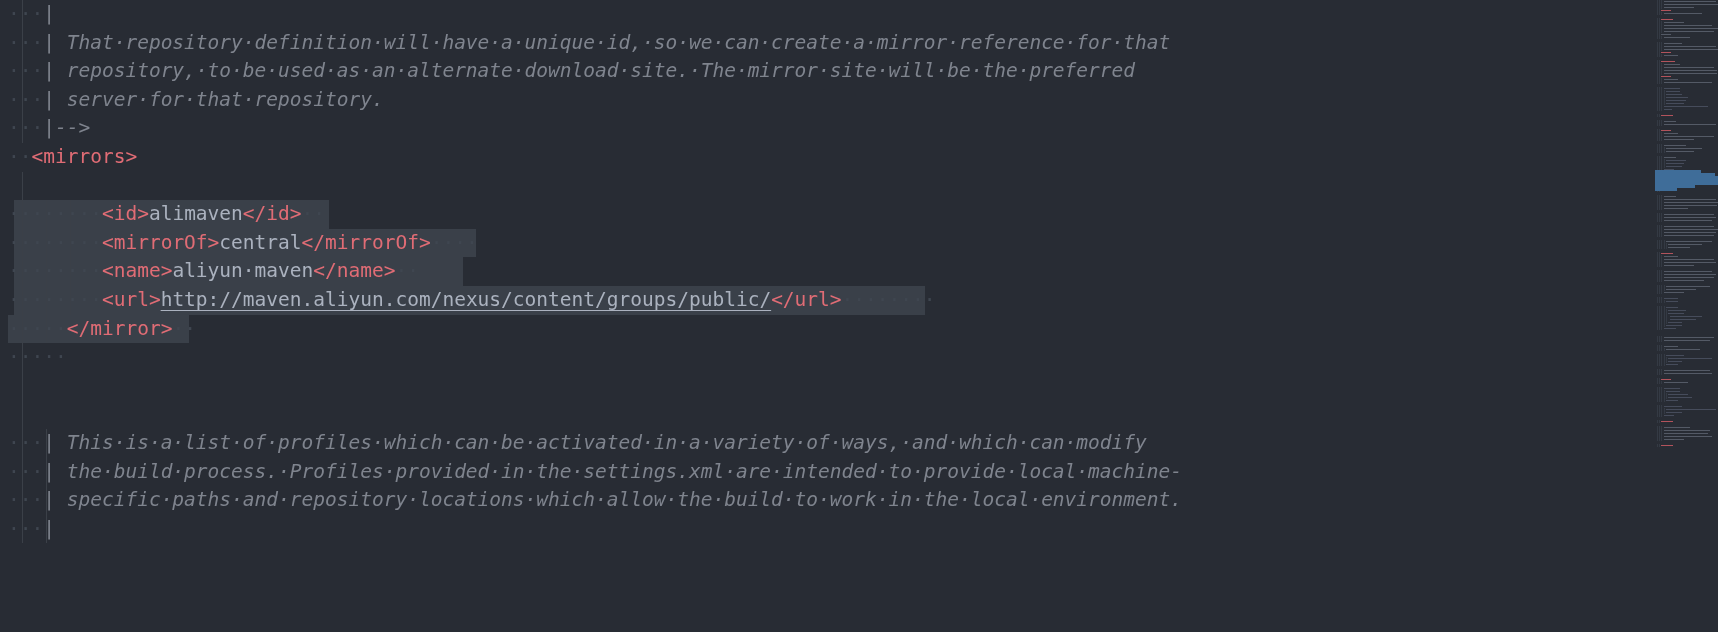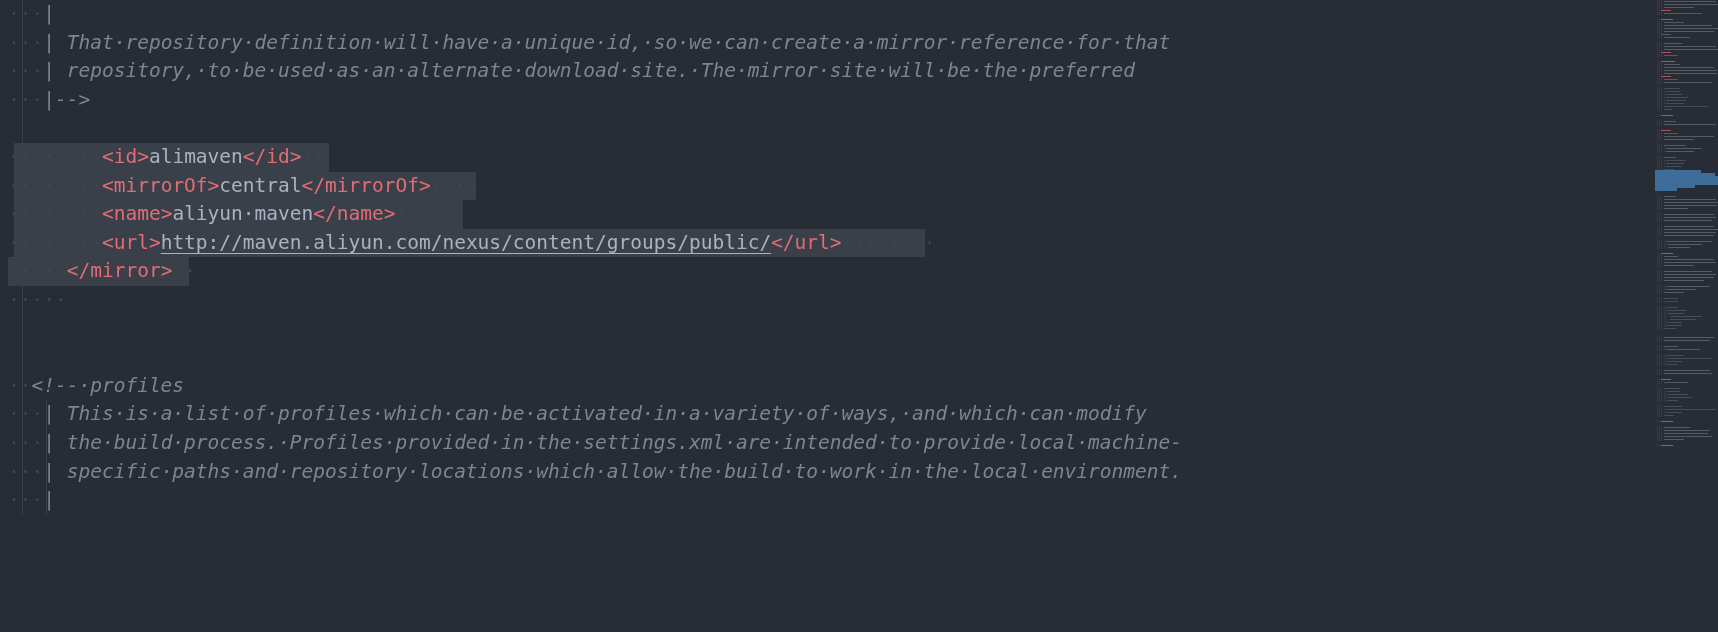--- a/index.html
+++ b/index.html
@@ -113,31 +113,32 @@
 </style>
 </head>
 <body>
 
 <div id="editor-root">
 
   <div id="code-area">
       <div class="code-line" id="line-comment-bar-1"><div class="guide" style="left: 22px;"></div><span class="line-text"><span class="ws">···</span><span class="comment">|</span></span></div>
       <div class="code-line" id="line-comment-that-repository"><div class="guide" style="left: 22px;"></div><span class="line-text"><span class="ws">···</span><span class="comment">| That·repository·definition·will·have·a·unique·id,·so·we·can·create·a·mirror·reference·for·that</span></span></div>
       <div class="code-line" id="line-comment-repository-alternate"><div class="guide" style="left: 22px;"></div><span class="line-text"><span class="ws">···</span><span class="comment">| repository,·to·be·used·as·an·alternate·download·site.·The·mirror·site·will·be·the·preferred</span></span></div>
+      <div class="code-line" id="line-comment-server-for-that"><div class="guide" style="left: 22px;"></div><span class="line-text"><span class="ws">···</span><span class="comment">| server·for·that·repository.</span></span></div>
       <div class="code-line" id="line-comment-close"><div class="guide" style="left: 22px;"></div><span class="line-text"><span class="ws">···</span><span class="comment">|--&gt;</span></span></div>
+      <div class="code-line" id="line-mirrors-open"><span class="line-text"><span class="ws">··</span><span class="tag">&lt;mirrors&gt;</span></span></div>
       <div class="code-line" id="line-blank-1"><div class="guide" style="left: 22px;"></div><span class="line-text"></span></div>
       <div class="code-line" id="line-mirror-id"><div class="sel-band" style="left: 14px; width: 315px;"></div><div class="guide" style="left: 22px;"></div><div class="guide" style="left: 46px;"></div><div class="guide" style="left: 70px;"></div><span class="line-text"><span class="ws">··</span><span class="ws">··</span><span class="ws">··</span><span class="ws">··</span><span class="tag">&lt;id&gt;</span><span class="text">alimaven</span><span class="tag">&lt;/id&gt;</span><span class="ws">··</span></span></div>
       <div class="code-line" id="line-mirror-mirrorof"><div class="sel-band" style="left: 14px; width: 462px;"></div><div class="guide" style="left: 22px;"></div><div class="guide" style="left: 46px;"></div><div class="guide" style="left: 70px;"></div><span class="line-text"><span class="ws">··</span><span class="ws">··</span><span class="ws">··</span><span class="ws">··</span><span class="tag">&lt;mirrorOf&gt;</span><span class="text">central</span><span class="tag">&lt;/mirrorOf&gt;</span><span class="ws">····</span></span></div>
       <div class="code-line" id="line-mirror-name"><div class="sel-band" style="left: 14px; width: 449px;"></div><div class="guide" style="left: 22px;"></div><div class="guide" style="left: 46px;"></div><div class="guide" style="left: 70px;"></div><span class="line-text"><span class="ws">··</span><span class="ws">··</span><span class="ws">··</span><span class="ws">··</span><span class="tag">&lt;name&gt;</span><span class="text">aliyun·maven</span><span class="tag">&lt;/name&gt;</span><span class="ws">··</span></span></div>
       <div class="code-line" id="line-mirror-url"><div class="sel-band" style="left: 14px; width: 911px;"></div><div class="guide" style="left: 22px;"></div><div class="guide" style="left: 46px;"></div><div class="guide" style="left: 70px;"></div><span class="line-text"><span class="ws">··</span><span class="ws">··</span><span class="ws">··</span><span class="ws">··</span><span class="tag">&lt;url&gt;</span><span class="link">http://maven.aliyun.com/nexus/content/groups/public/</span><span class="tag">&lt;/url&gt;</span><span class="ws">········</span></span></div>
       <div class="code-line" id="line-mirror-close"><div class="sel-band" style="left: 8px; width: 181px;"></div><div class="guide" style="left: 22px;"></div><div class="guide" style="left: 46px;"></div><span class="line-text"><span class="ws">··</span><span class="ws">··</span><span class="ws">·</span><span class="tag">&lt;/mirror&gt;</span><span class="ws">··</span></span></div>
       <div class="code-line" id="line-blank-2"><div class="guide" style="left: 22px;"></div><span class="line-text"><span class="ws">··</span><span class="ws">···</span></span></div>
       <div class="code-line" id="line-blank-3"><div class="guide" style="left: 22px;"></div><span class="line-text"></span></div>
       <div class="code-line" id="line-blank-4"><div class="guide" style="left: 22px;"></div><span class="line-text"></span></div>
-      <div class="code-line" id="line-comment-profiles"><div class="guide" style="left: 22px;"></div><span class="line-text"><span class="ws">··</span><span class="comment">&lt;!--·profiles</span></span></div>
       <div class="code-line" id="line-comment-this-is-a-list"><div class="guide" style="left: 22px;"></div><div class="guide" style="left: 46px;"></div><span class="line-text"><span class="ws">···</span><span class="comment">| This·is·a·list·of·profiles·which·can·be·activated·in·a·variety·of·ways,·and·which·can·modify</span></span></div>
       <div class="code-line" id="line-comment-the-build-process"><div class="guide" style="left: 22px;"></div><div class="guide" style="left: 46px;"></div><span class="line-text"><span class="ws">···</span><span class="comment">| the·build·process.·Profiles·provided·in·the·settings.xml·are·intended·to·provide·local·machine-</span></span></div>
       <div class="code-line" id="line-comment-specific-paths"><div class="guide" style="left: 22px;"></div><div class="guide" style="left: 46px;"></div><span class="line-text"><span class="ws">···</span><span class="comment">| specific·paths·and·repository·locations·which·allow·the·build·to·work·in·the·local·environment.</span></span></div>
       <div class="code-line" id="line-comment-bar-2"><div class="guide" style="left: 22px;"></div><div class="guide" style="left: 46px;"></div><span class="line-text"><span class="ws">···</span><span class="comment">|</span></span></div>
     </div>
 
   <div id="minimap">
       <div class="mm-row">
         <div class="mm-guide" style="left: 2px;"></div>
         <div class="mm-guide" style="left: 4.2px;"></div>

